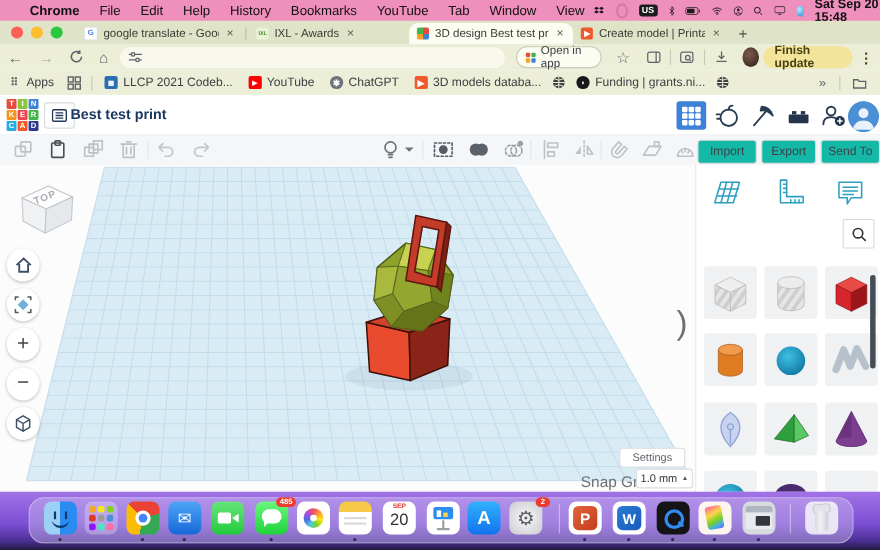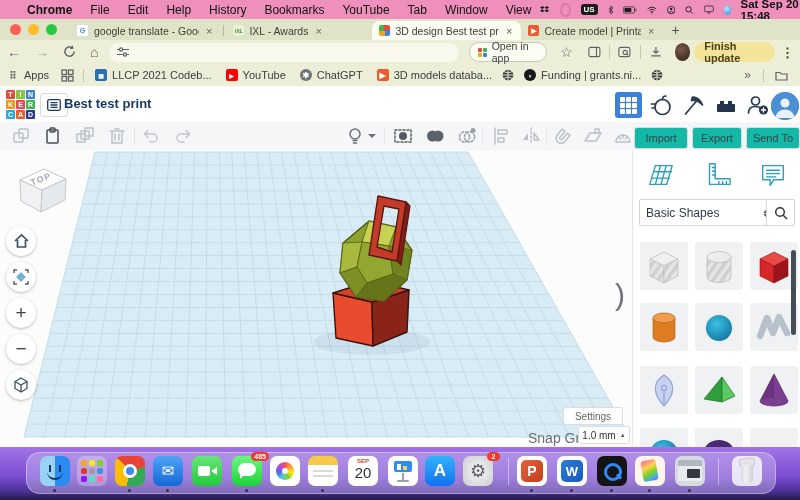--- a/index.html
+++ b/index.html
@@ -583,27 +583,20 @@
         <path d="M8,4 L14,4 L14,20 L30,20 L30,26 L8,26 Z"></path>
         <path d="M11,8 h3 M11,12 h3 M11,16 h3 M18,23 v3 M22,23 v3 M26,23 v3"></path>
       </svg>
   </div>
   <div class="abs pic" style="left:124px;">
     <svg class="ic" viewBox="0 0 32 32" style="stroke-width:1.5;">
         <path d="M5,6 h22 v15 h-10 l-4,6 v-6 h-8 z"></path>
         <path d="M9,11 h14 M9,14.5 h14 M9,18 h10"></path>
       </svg>
   </div>
-  <div id="catdd" class="abs">
-    <span>Basic Shapes</span>
-    <span style="display:flex;flex-direction:column;font-size:5.5px;line-height:4px;color:#555;">
-        <span>▲</span>
-        <span>▼</span>
-      </span>
-  </div>
   <div id="searchbtn" class="abs">
     <svg width="14" height="14" viewBox="0 0 14 14" style="fill:none;stroke:#333;stroke-width:1.5;">
         <circle cx="6" cy="6" r="4.3"></circle>
         <path d="M9.2,9.2 L13,13"></path>
       </svg>
   </div>
 
   <svg width="0" height="0">
       <defs>
     <pattern id="stripes" width="7" height="7" patternTransform="rotate(35)" patternUnits="userSpaceOnUse">

